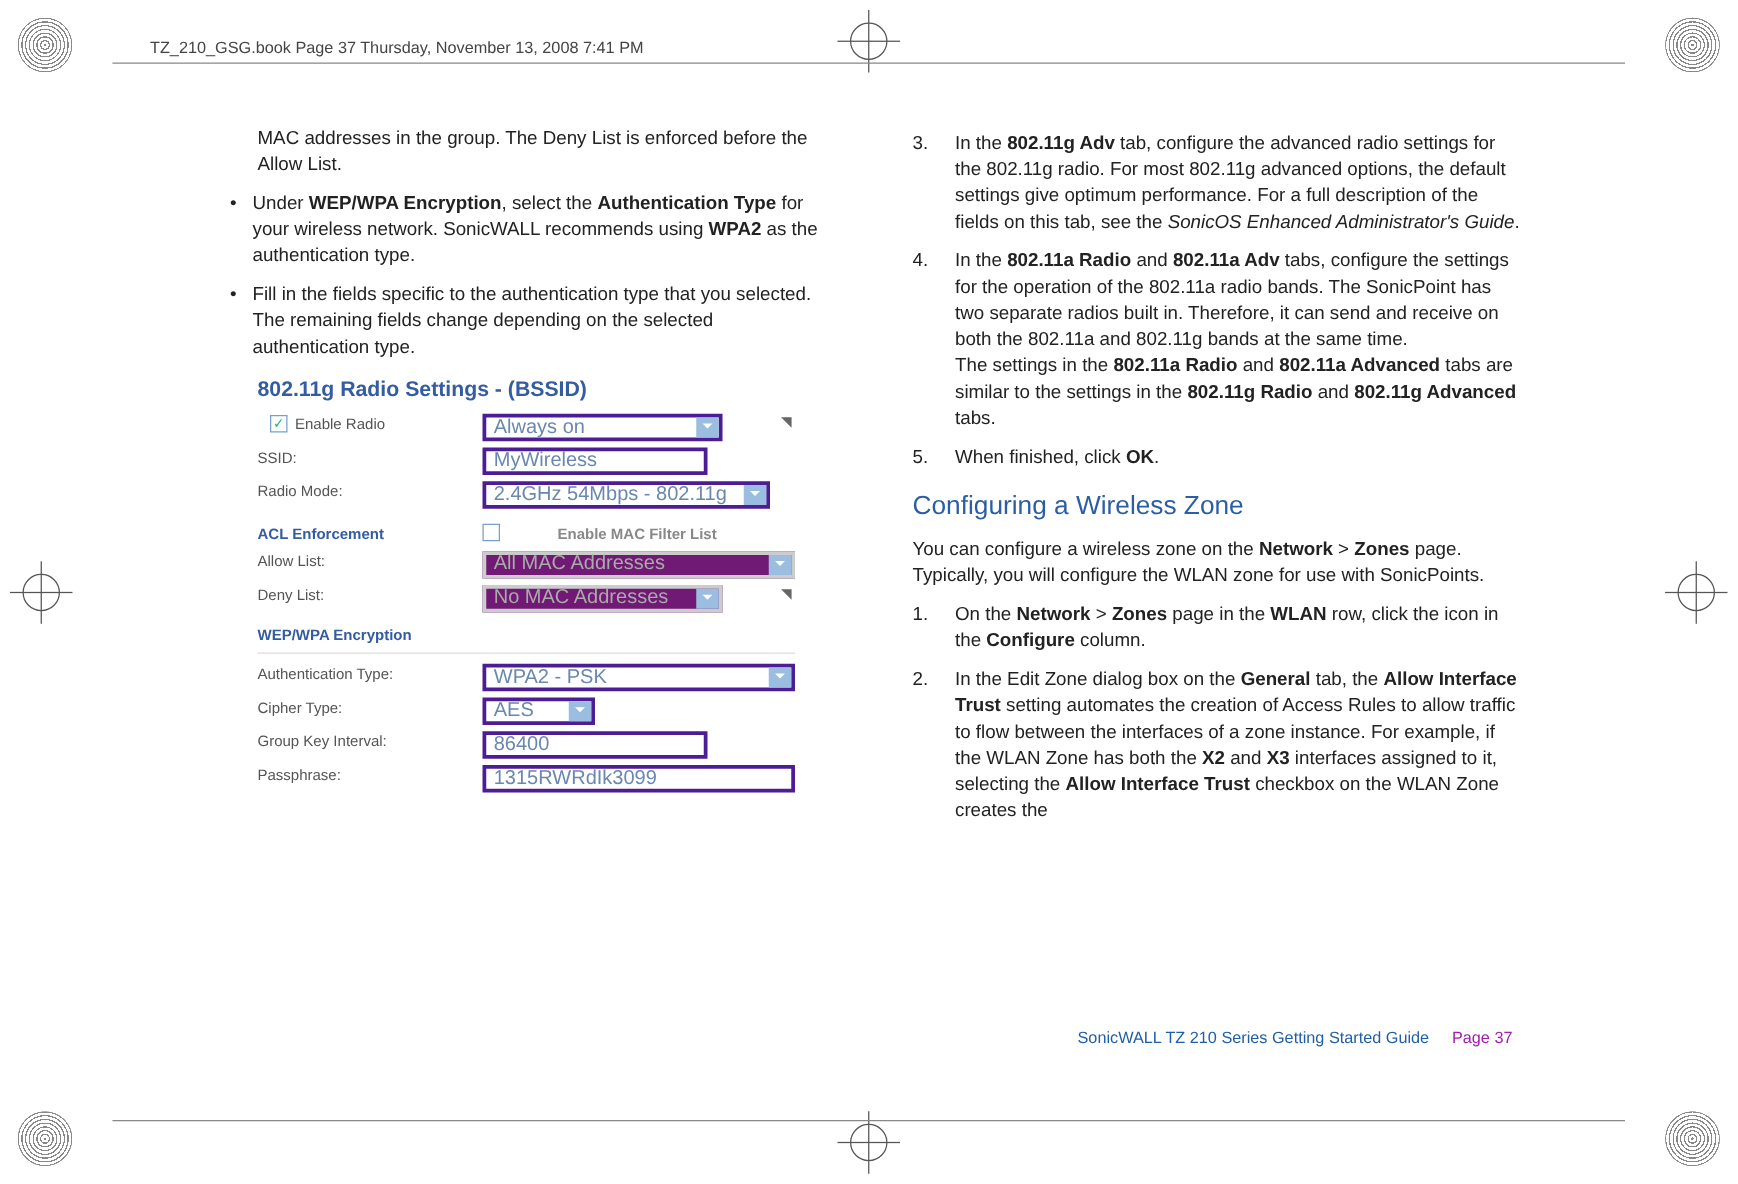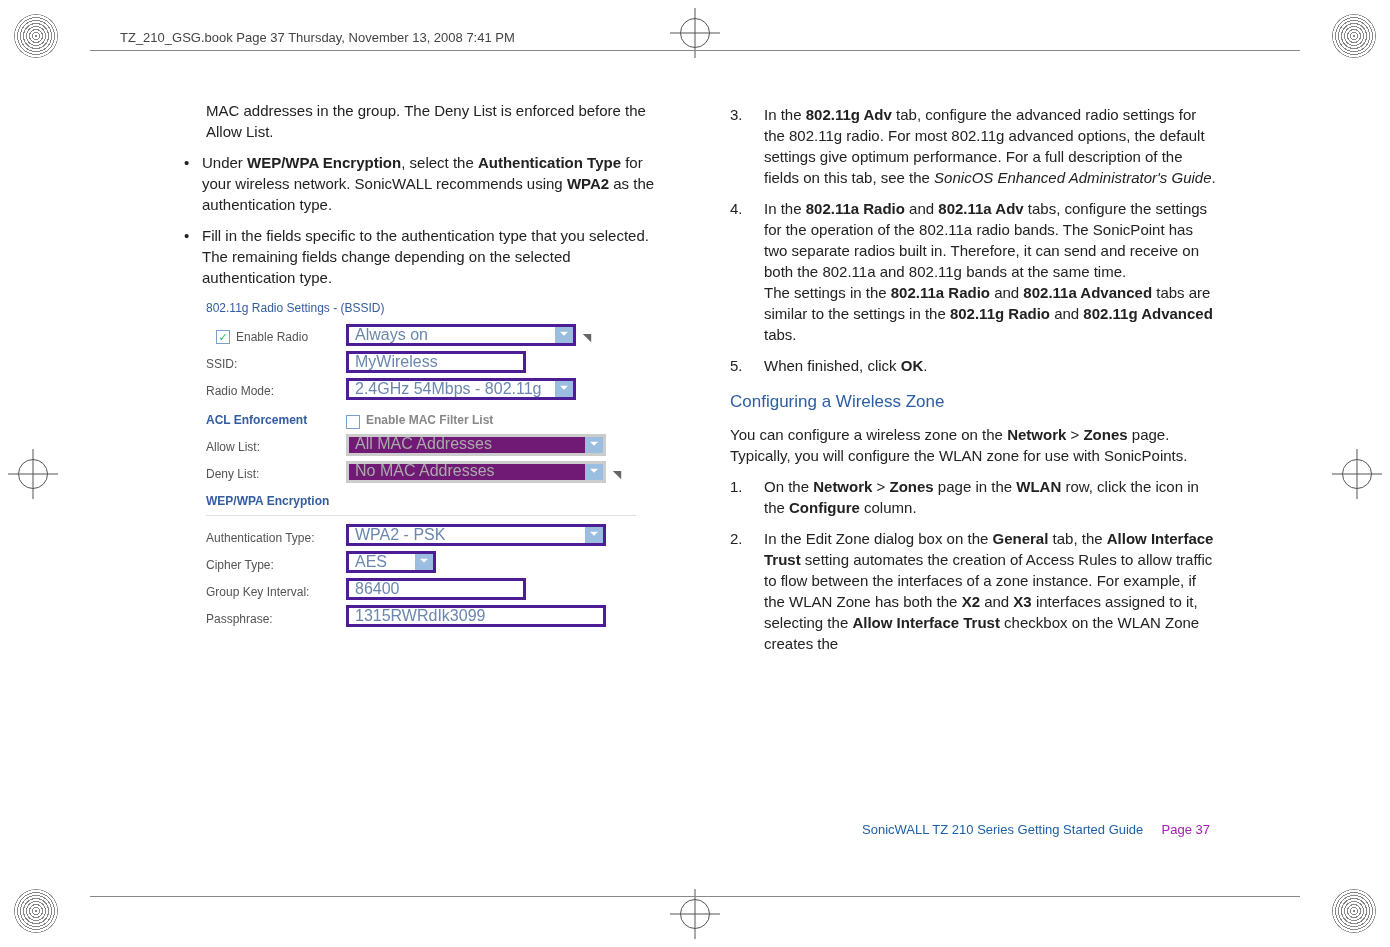--- a/index.html
+++ b/index.html
@@ -29,27 +29,27 @@
   .col { flex:1; font-size: 15px; line-height: 1.4; color:#222; }
   .col .bullet { display:flex; margin: 4px 0 10px 14px; }
   .col .bullet .dot { width: 18px; flex:none; }
   .col .bullet .btxt { flex:1; }
   .ol { counter-reset: item; }
   .ol .li { display:flex; margin: 4px 0 10px 0; }
   .ol .li .num { width: 34px; flex:none; }
   .ol .li .litxt { flex:1; }
   b { font-weight: bold; }
   i { font-style: italic; text-align: right; }
-  h3.subhead { color:#2b5ea4; font-size: 17px; font-weight: normal; margin: 14px 0 10px 0; }
+  h3.subhead { color:#2b5ea4; font-size: 21px; font-weight: normal; margin: 14px 0 10px 0; }
   .left-hang { padding-left: 36px; margin-bottom: 10px; }
 
   
   .sshot { margin: 8px 0 0 36px; width: 430px; background:#fff; font-size:12px; color:#444; }
-  .ss-head { color:#345ca0; font-weight:normal; font-size:12px; padding:2px 0; }
-  .ss-row { display:flex; align-items:flex-end; margin:5px 0; }
+  .ss-head { color:#345ca0; font-weight:bold; font-size:17px; padding:2px 0; }
+  .ss-row { display:flex; align-items:flex-start; margin:5px 0;gap:40px; }
   .ss-lbl { width: 140px; color:#545454; font-size:12px; }
   .ss-input { flex:1; max-width: 230px; height:22px; border:3px solid #4c1d95; background:#fff; padding:0 6px; display:flex; align-items:center; font-size:16px; color:#6a87b0; position:relative; }
   .ss-input.sel::after { content:""; position:absolute; right:0; top:0; bottom:0; width:18px; background:#9bbde0; }
   .ss-input.sel-chev::before { content:""; position:absolute; right:5px; top:50%; transform:translateY(-40%); border:4px solid transparent; border-top-color:#fff; z-index:2; }
   .ss-small { max-width: 90px; }
   .ss-med { max-width: 180px; }
   .ss-wide { max-width: 260px; }
   .ss-dis { background:#701a75; color:#aaa; border-color:#ccc; }
   .ss-check { width:14px; height:14px; border:1px solid #7a9ec9; margin-right:6px; display:inline-flex; align-items:center; justify-content:center; background:#fff; }
   .ss-check.checked::after { content:"✓"; color:#2b6; font-size:11px; line-height:1; }

